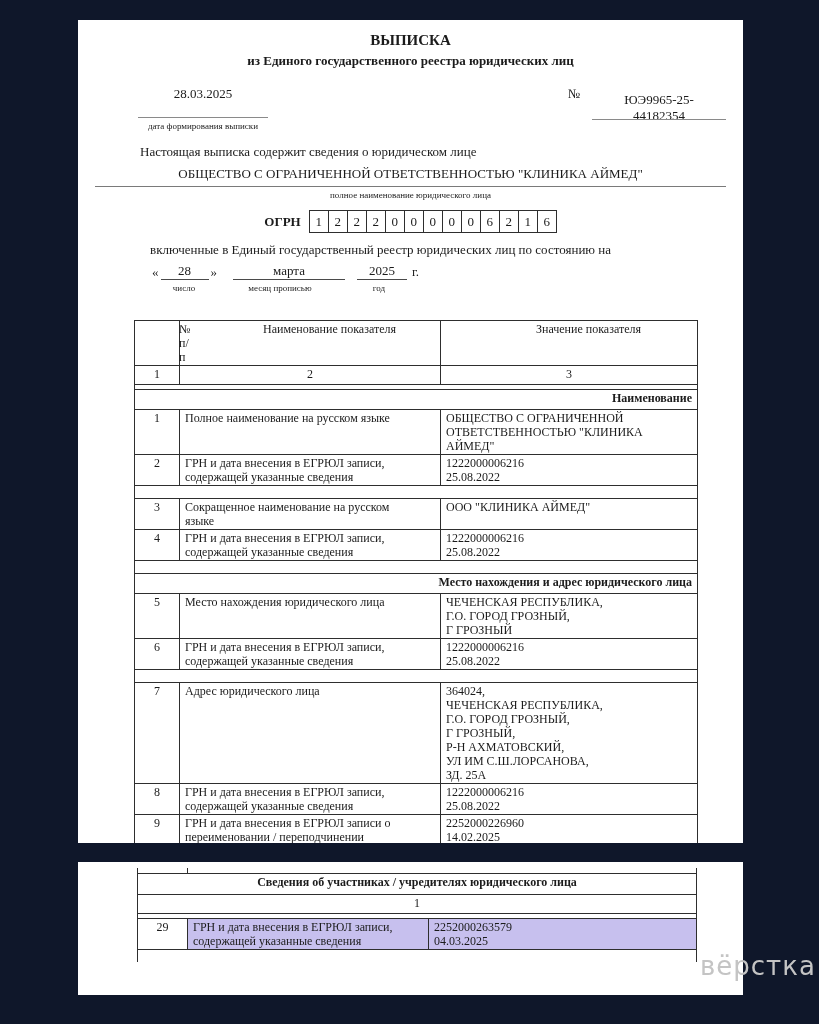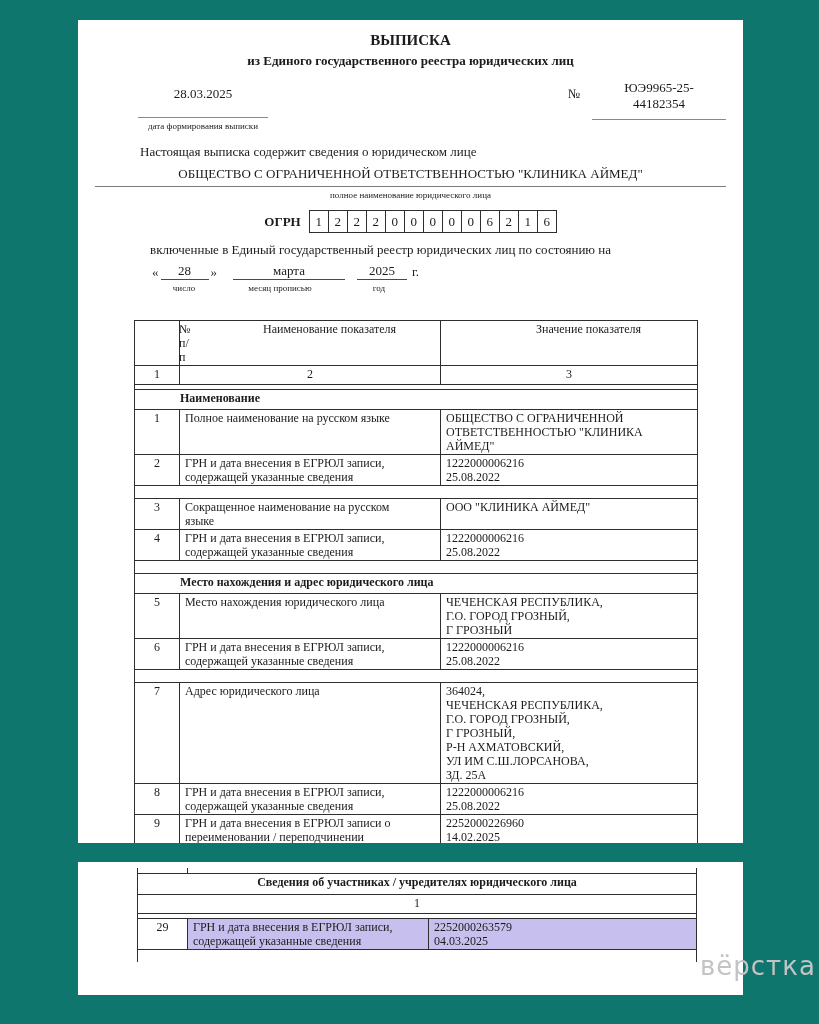--- a/index.html
+++ b/index.html
@@ -1,17 +1,17 @@
 <!DOCTYPE html>
 <html><head>
 <meta charset="utf-8">
 <style>
   html,body{margin:0;padding:0;}
   body{width:819px;height:1024px;overflow:hidden;}
-  .canvas{position:relative;width:819px;height:1024px;background:#0f766e;
+  .canvas{position:relative;width:819px;height:1024px;background:#0f172a;
           font-family:"Liberation Serif",serif;color:#1b1b1b;overflow:hidden;}
   .page{position:absolute;background:#ffffff;overflow:hidden;}
   .page1{left:78px;top:20px;width:665px;height:823px;}
   .page2{left:78px;top:862px;width:665px;height:133px;}
   .page > *{position:absolute;}
 
   .title{left:0;right:0;top:12px;text-align:center;font-weight:bold;font-size:15px;}
   .subtitle{left:0;right:0;top:33px;text-align:center;font-weight:bold;font-size:13px;}
 
   .date-text{left:60px;top:66px;width:130px;text-align:center;font-size:13px;}
@@ -44,29 +44,29 @@
   .asof .year{width:50px;margin-left:12px;}
   .asof .suffix{margin-left:5px;}
   .cap{font-size:9px;text-align:center;}
   .cap-day{left:82px;top:263px;width:48px;}
   .cap-month{left:146px;top:263px;width:112px;}
   .cap-year{left:276px;top:263px;width:50px;}
 
   table.t{border-collapse:collapse;table-layout:fixed;}
   table.t td{border:1px solid #2e2e2e;font-size:12px;line-height:14px;
              padding:1px 5px;vertical-align:top;}
-  .pre{white-space:pre-line;}
+  .pre{white-space:pre-line;margin-top:12px;}
   .center{text-align:center;}
 
   .t1{left:56px;top:300px;width:563px;}
   .t1 .c-num{width:45px;}  .t1 .c-name{width:261px;} .t1 .c-val{width:257px;}
   .t1 .th-row td{text-align:center;height:19px;padding-left:44px;}
   .t1 .nums td{text-align:center;height:16px;}
   .t1 .gap td{height:4px;padding:0;}
-  .t1 .sechdr td{font-weight:bold;text-align:left;height:17px;padding-left:45px;}
+  .t1 .sechdr td{font-weight:bold;text-align:right;height:17px;padding-left:45px;}
   .t1 .spacer td{height:12px;padding:0;}
 
   .t2{left:59px;top:6px;width:559px;}
   .t2 .c-num{width:50px;} .t2 .c-name{width:241px;} .t2 .c-val{width:268px;}
   .t2 .stub td{height:5px;padding:0;border-top:none;}
   .t2 .stub td.merge-r{border-right:none;}
   .t2 .stub td.merge-l{border-left:none;}
   .t2 .sec td{font-weight:bold;text-align:center;height:18px;}
   .t2 .grp td{text-align:center;height:16px;}
   .t2 .gap td{height:4px;padding:0;}

